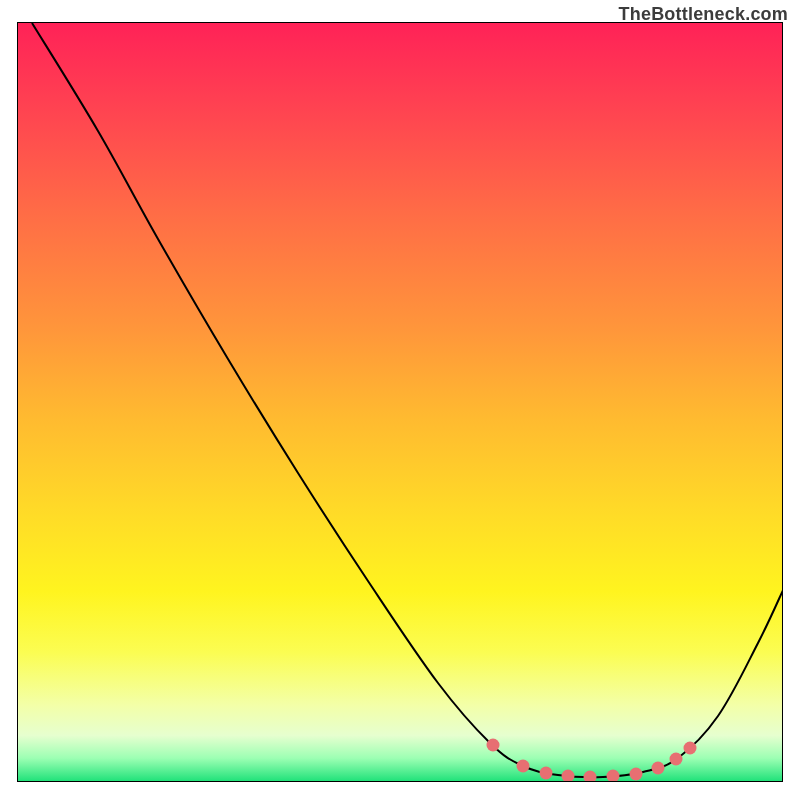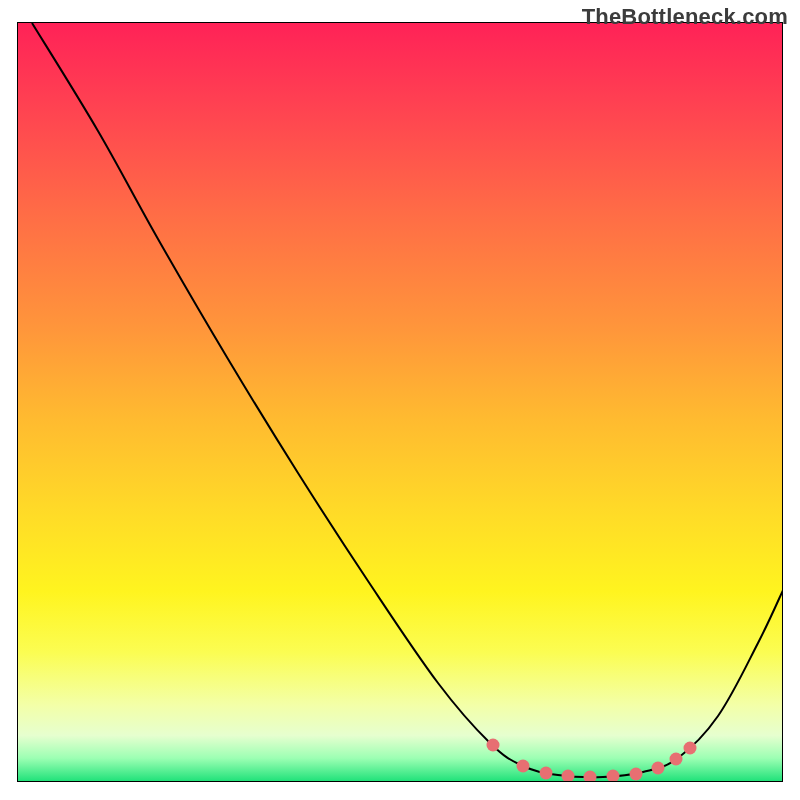--- a/index.html
+++ b/index.html
@@ -9,21 +9,21 @@
     height: 800px;
     background: #ffffff;
     overflow: hidden;
     font-family: Arial, Helvetica, sans-serif;
   }
   .watermark {
     position: absolute;
     top: 4px;
     right: 12px;
     color: #3c3c3c;
-    font-size: 22px;
+    font-size: 18px;
     font-weight: bold;
     letter-spacing: 0.2px;
     z-index: 20;
   }
   .chart-frame {
     position: absolute;
     left: 17px;
     top: 22px;
     width: 766px;
     height: 760px;

